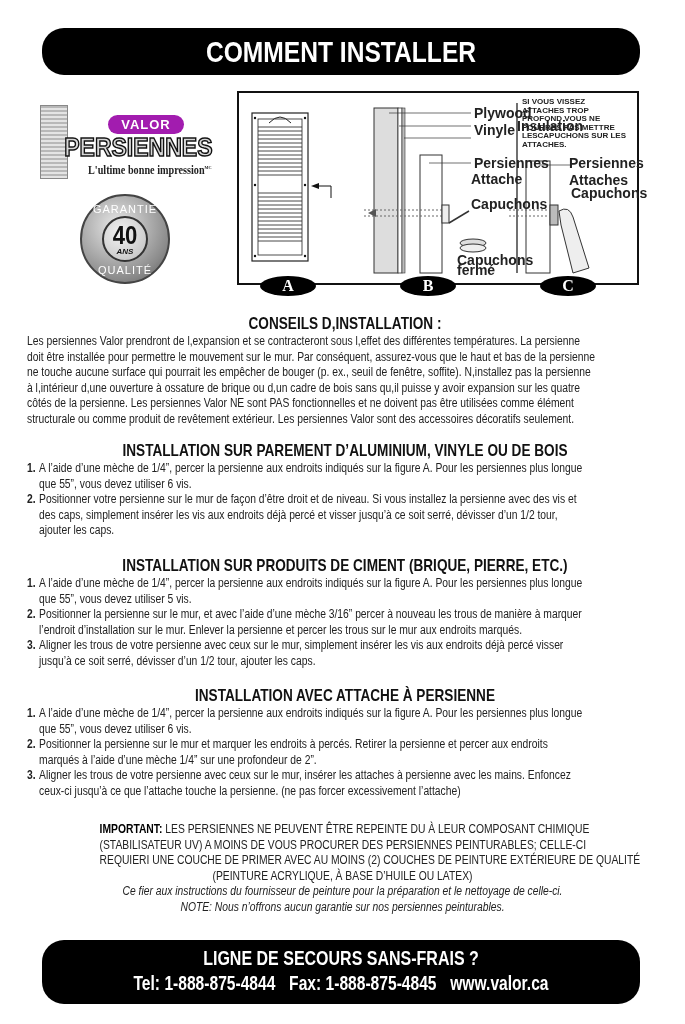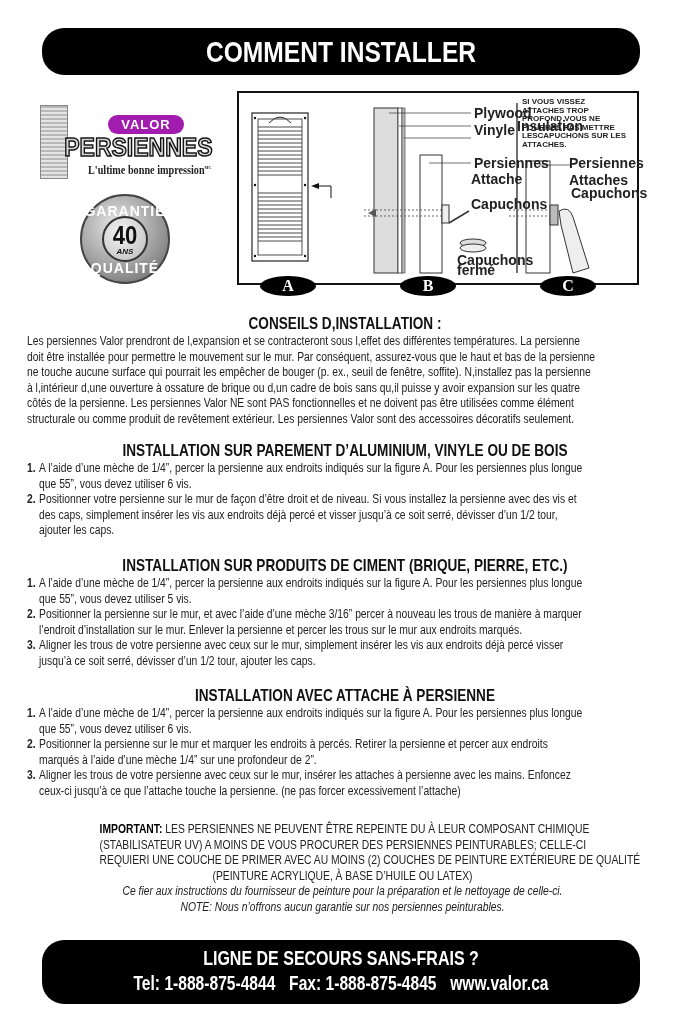--- a/index.html
+++ b/index.html
@@ -53,22 +53,22 @@
     border: 2px solid #444;
   }
   .badge .inner {
     position: absolute; left: 20px; top: 20px; width: 46px; height: 46px; border-radius: 50%;
     background: radial-gradient(circle at 40% 35%, #f2f2f2, #bdbdbd);
     border: 2px solid #333; text-align: center;
   }
   .badge .num { display:block; font-weight: bold; font-size: 26px; line-height: 26px; margin-top: 4px; color:#111; transform: scaleX(0.85);}
   .badge .ans { display:block; font-weight: bold; font-size: 8px; line-height: 8px; color:#111;font-style:italic; }
   .badge .arc-top, .badge .arc-bottom {
-    position: absolute; left: 0; width: 100%; text-align: center; color: #fff; font-weight: bold;
-    font-size: 14px; letter-spacing: 1px;
+    position: absolute; left: 0; width: 100%; text-align: center; color: #fff; font-weight: normal;
+    font-size: 11px; letter-spacing: 1px;
   }
   .badge .arc-top { top: 7px; }
   .badge .arc-bottom { bottom: 6px; }
 
   
   .diagram { position: absolute; left: 237px; top: 91px; width: 402px; height: 194px; border: 2px solid #111; background:#fff; }
   .diagram svg { position: absolute; left: 0; top: 0; }
   .fig-label {
     position: absolute; top: 276px; width: 56px; height: 20px; background: #000; color: #fff;
     border-radius: 50%; text-align: center; font-family: "Liberation Serif", serif;

